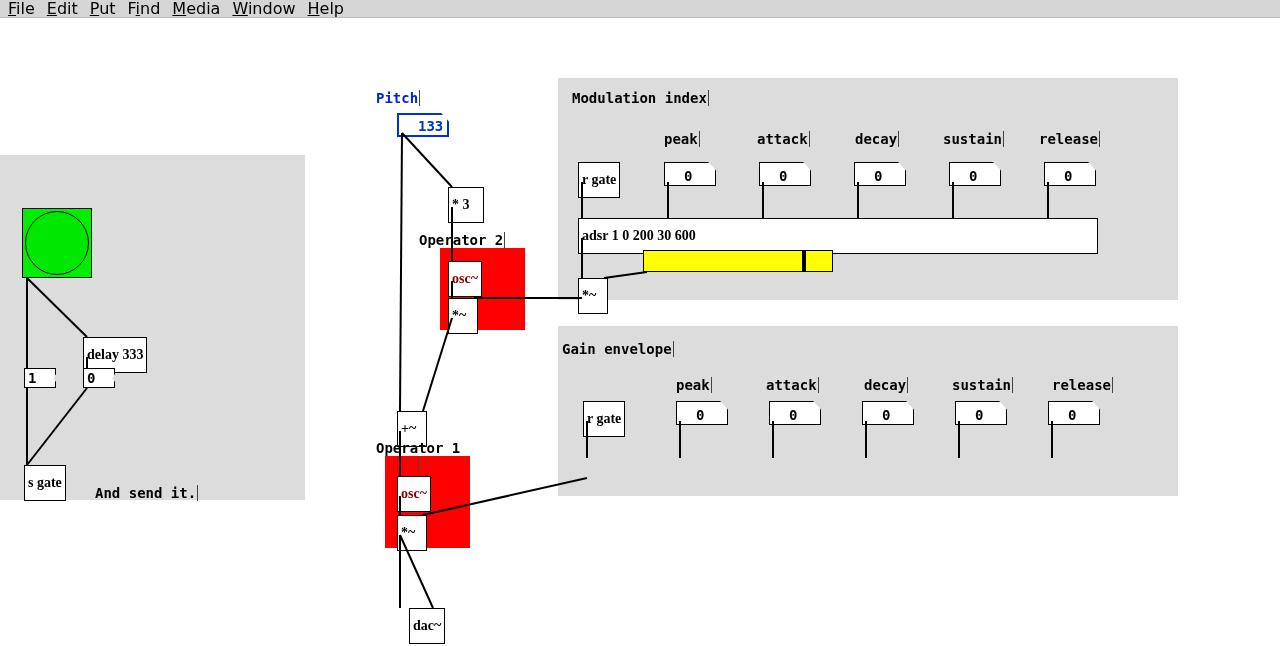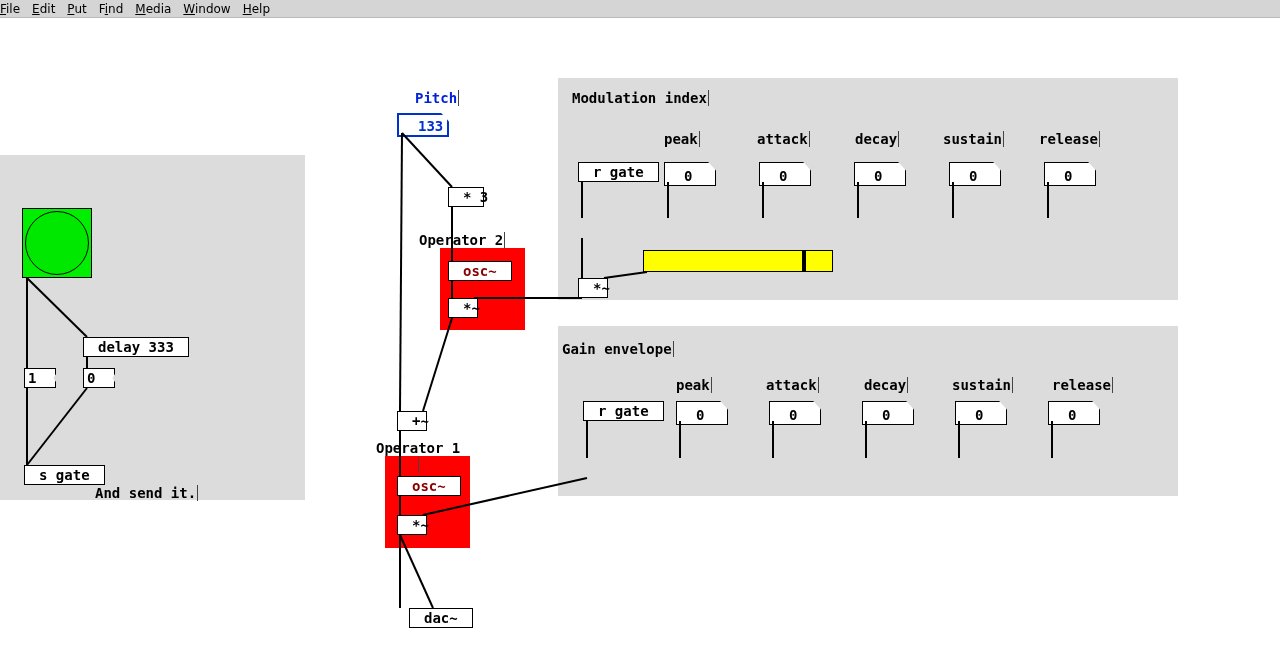--- a/index.html
+++ b/index.html
@@ -12,45 +12,45 @@
     overflow: hidden;
     position: relative;
   }
   
   .menubar {
     position: absolute; top:0; left:0; right:0;
     height: 18px;
     background: #d5d5d5;
     display:flex; align-items:center;
     font-family: "DejaVu Sans", Arial, sans-serif;
-    font-size: 12px;
-    padding-left: 0;
+    font-size: 16px;
+    padding-left: 8px;
     border-bottom:1px solid #bbb;
   }
   .menubar span { margin-right: 12px; cursor:default; }
   .menubar span u { text-decoration: underline; }
 
   .canvas {
     position:absolute; top:18px; left:0; right:0; bottom:0;
   }
 
   
   .obj, .msg, .numbox, .comment {
     position:absolute;
     font-weight:bold;
     font-size:14px;
     white-space:nowrap;
     line-height:18px;
   }
   .obj {
     border:1px solid #000;
     background:#fff;
-    padding:0 14px;
-    height:20px;
-    display:flex; align-items:center;
+    padding:0 3px;
+    height:36px;
+    display:flex; align-items:center;font-family:Liberation Serif, serif;
   }
   .msg {
     border:1px solid #000;
     background:#fff;
     padding:0 3px;
     height:20px;
     display:flex; align-items:center;
     clip-path: polygon(0 0, 100% 0, 100% 30%, 92% 50%, 100% 70%, 100% 100%, 0 100%);
   }
   .numbox {
@@ -158,21 +158,21 @@
   </div>
 
   <div class="obj" style="left:24px; top:447px;">
     <span>s gate</span>
   </div>
   <div class="comment" style="left:95px; top:466px;">
     <span>And send it.</span>
       <span class="caret"></span>
   </div>
 
-  <div class="comment comment-blue" style="left:415px; top:71px;">
+  <div class="comment comment-blue" style="left:376px; top:71px;">
     <span>Pitch</span>
       <span class="caret"></span>
   </div>
   <div class="numbox blue" style="left:397px; top:95px;">
     <span>133</span>
   </div>
 
   <div class="obj" style="left:448px; top:169px; width:36px;">
     <span>* 3</span>
   </div>
@@ -249,20 +249,23 @@
   <div class="numbox" style="left:854px; top:144px;">
       <span>0</span>
     </div>
   <div class="numbox" style="left:949px; top:144px;">
       <span>0</span>
     </div>
   <div class="numbox" style="left:1044px; top:144px;">
       <span>0</span>
     </div>
 
+  <div class="obj" style="left:578px; top:200px; width:520px;">
+      <span>adsr 1 0 200 30 600</span>
+    </div>
 
   <div class="hslider" style="left:643px; top:232px; width:190px;">
     <div class="knob" style="left:158px;"></div>
   </div>
 
   <div class="obj" style="left:578px; top:260px; width:30px;">
       <span>*~</span>
     </div>
 
   <div class="region" style="left:558px; top:308px; width:620px; height:170px;"></div>

